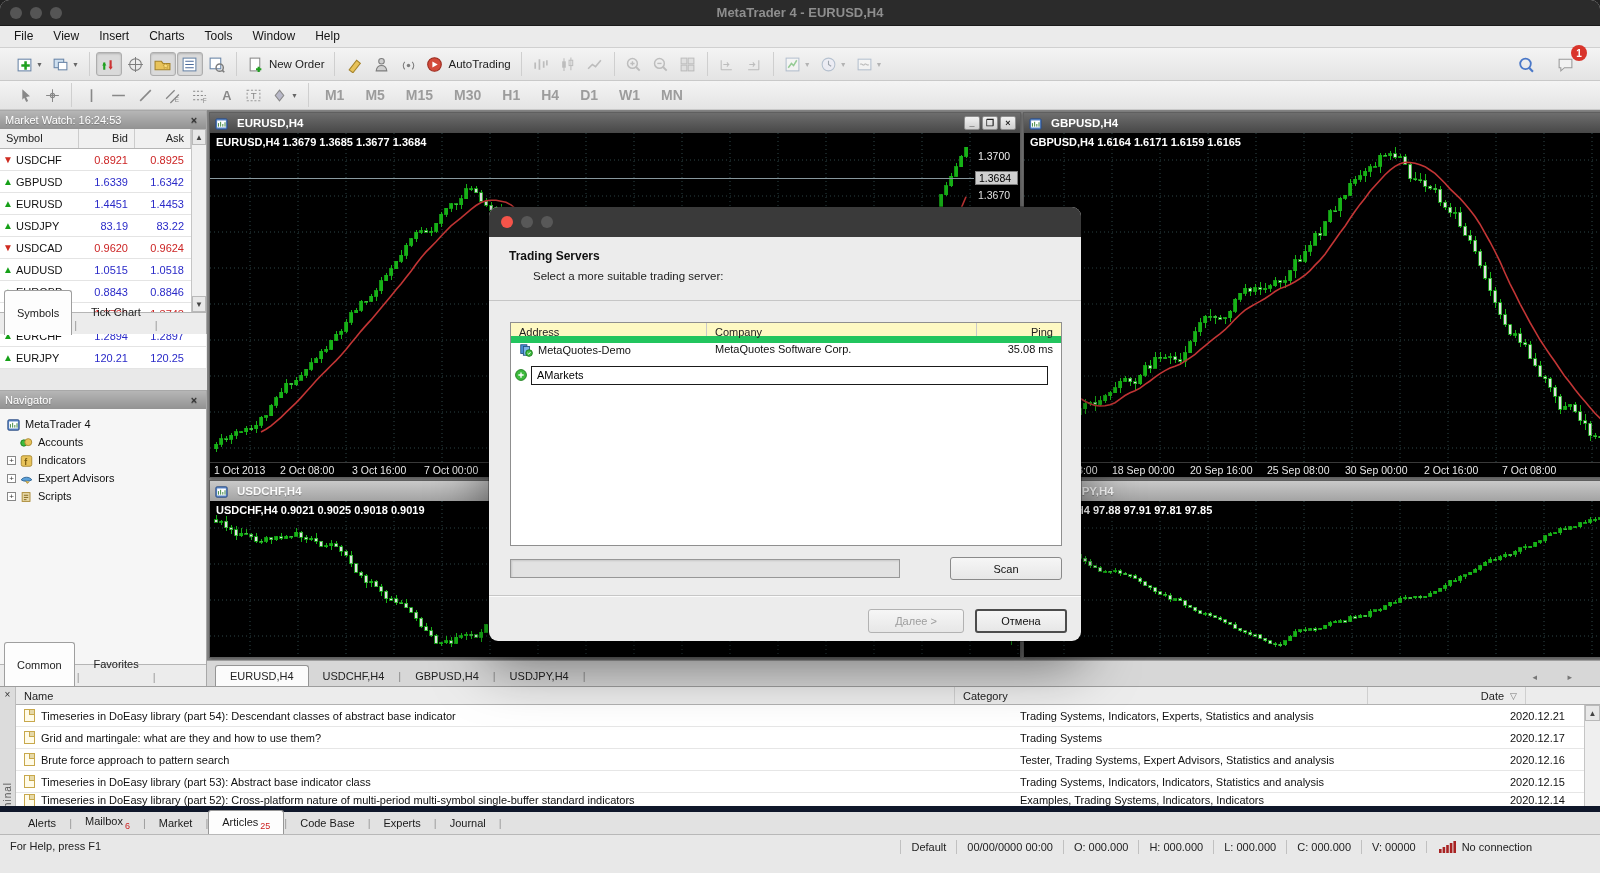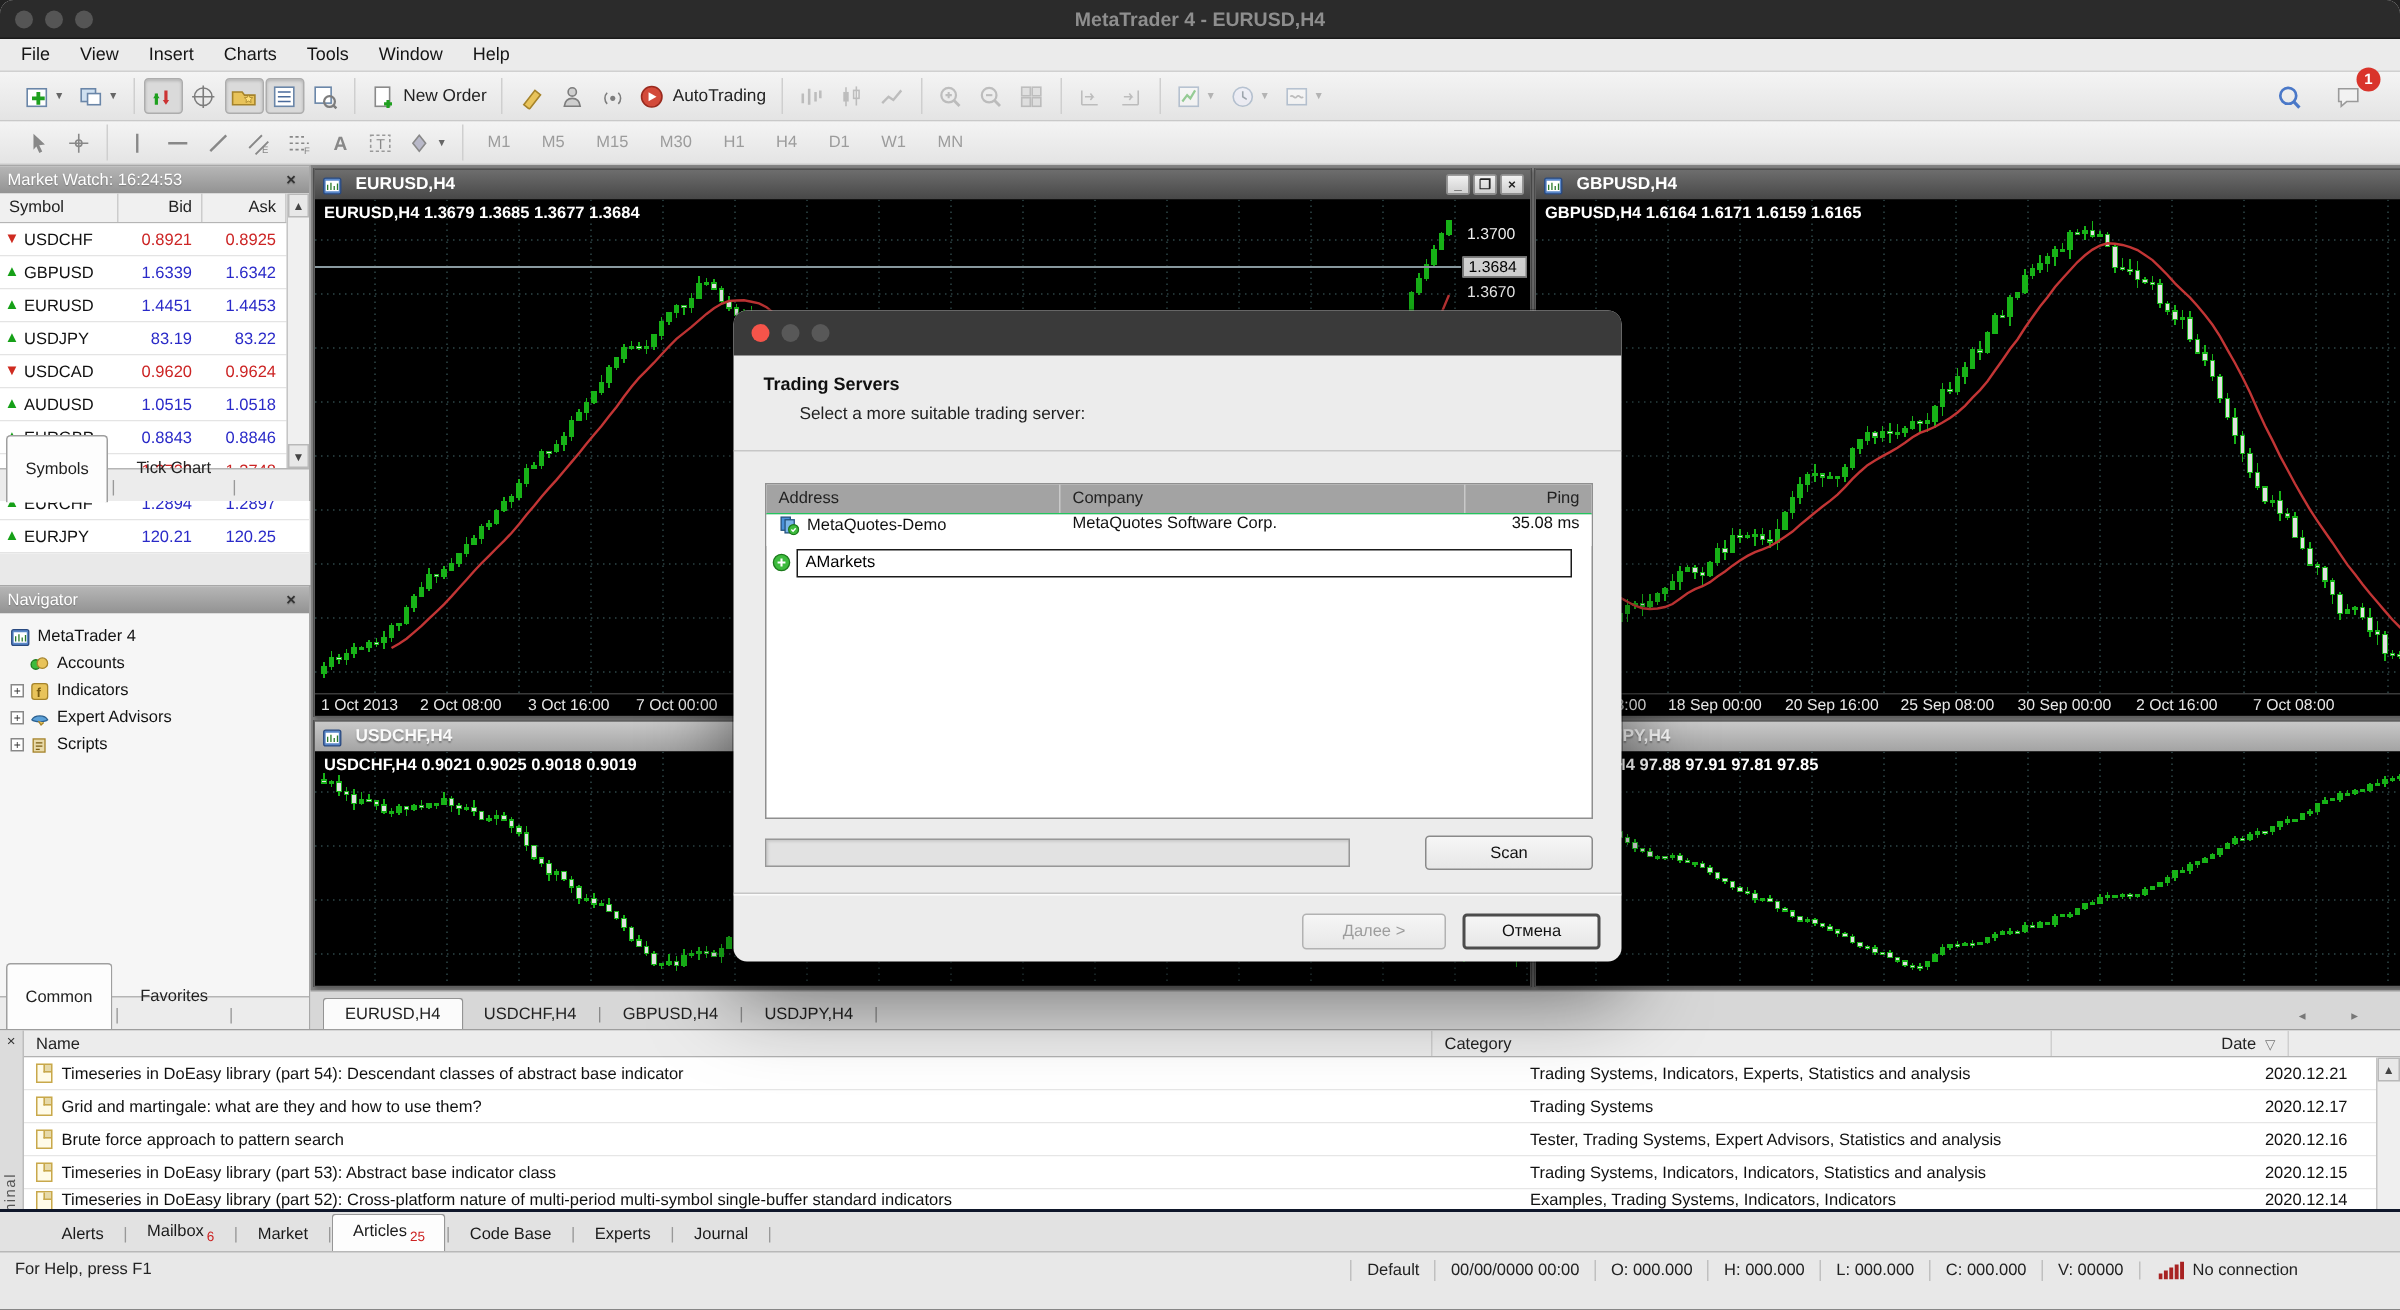--- a/index.html
+++ b/index.html
@@ -22,21 +22,21 @@
 .tb-group+.tb-group{border-left:1px solid #cfcfcf}
 .tbtn{height:24px;min-width:26px;padding:0 3px;display:flex;align-items:center;justify-content:center;border:1px solid transparent;border-radius:3px;color:#555;background:transparent}
 .tbtn.pressed{background:#dadada;border-color:#adadad;box-shadow:inset 0 1px 2px rgba(0,0,0,.18)}
 .tbtn.disabled{opacity:.42}
 .tbtn svg{width:17px;height:17px}
 .tbtn .lbl{margin-left:5px;font-size:11.5px;color:#222;white-space:nowrap}
 .dd-arrow{font-size:7px;color:#666;margin-left:3px}
 .tb-right{margin-left:auto;display:flex;align-items:center;gap:14px;padding-right:16px}
 .notif-wrap{position:relative}
 .badge{position:absolute;top:-7px;right:-9px;min-width:16px;height:16px;border-radius:9px;background:#d9342b;color:#fff;font-size:10px;font-weight:bold;display:flex;align-items:center;justify-content:center;padding:0 3px}
-.tf-item{padding:0 9px;color:#9c9c9c;font-weight:normal;font-size:11px}
+.tf-item{padding:0 9px;color:#9c9c9c;font-weight:bold;font-size:14px}
 
 .panel{position:absolute;left:0;width:207px;background:#f2f2f2;border-right:1px solid #a8a8a8;border-top:1px solid #a8a8a8}
 .panel-caption{height:18px;background:linear-gradient(#b6b6b6,#929292);color:#fff;font-size:11px;display:flex;align-items:center;padding:0 5px;text-shadow:0 1px 1px rgba(0,0,0,.25)}
 .caption-close{margin-left:auto;color:#333;font-size:11px;width:14px;text-align:center;font-weight:bold}
 #market-watch{top:110px;height:224px}
 .mw-header{display:flex;height:20px;background:#f0f0f0;border-bottom:1px solid #b5b5b5}
 .mw-header .hc{border-right:1px solid #cccccc;padding:3px 6px;color:#222}
 .mw-rows{position:relative;background:#fff}
 .mw-row{display:flex;align-items:center;height:22px;border-bottom:1px solid #e4e4e4;background:#fff}
 .mw-arrow{width:16px;text-align:center;font-size:10px}
@@ -90,39 +90,39 @@
 .term-row{display:flex;height:22px;border-bottom:1px solid #e6e6e6;background:#fff;align-items:center}
 .term-row.clipped{height:14px;overflow:hidden;border-bottom:none}
 .doc-ic{width:11px;height:13px;margin:0 6px 0 8px;background:#fffbe8;border:1px solid #c8a84b;position:relative;flex:none}
 .doc-ic:after{content:"";position:absolute;top:0;right:0;width:4px;height:4px;background:#e6d9a8;border-left:1px solid #c8a84b;border-bottom:1px solid #c8a84b}
 .tr-name{width:971px;white-space:nowrap;overflow:hidden}
 .tr-cat{width:413px;padding-left:8px;white-space:nowrap;overflow:hidden}
 .tr-date{width:140px;text-align:right}
 .term-scroll{position:absolute;right:0;top:18px;width:16px;bottom:0;background:#efefef;border-left:1px solid #c5c5c5}
 .term-scroll .scroll-btn{width:100%}
 
-.ttabs{position:absolute;left:0;right:0;top:806px;height:28px;background:#e2e2e2;border-top:2px solid #0f172a;display:flex;align-items:flex-end;padding-left:28px;font-size:11px}
+.ttabs{position:absolute;left:0;right:0;top:806px;height:28px;background:#e2e2e2;border-top:6px solid #0f172a;display:flex;align-items:center;padding-left:15px;font-size:11px}
 .ttab{padding:5px 13px;color:#1a1a1a;position:relative}
 .ttab.active{background:#fdfdfd;border:1px solid #979797;border-bottom:none;border-radius:3px 3px 0 0}
 .ttab-sep{color:#999;padding:5px 0}
 .ttab .tbadge{color:#cc2222;font-size:9px;vertical-align:sub;margin-left:2px}
 
 .statusbar{position:absolute;left:0;right:0;top:834px;height:39px;background:#e8e8e8;border-top:1px solid #b8b8b8;display:flex;align-items:flex-start;padding:5px 10px 0 10px;color:#222}
 .sb-fields{margin-left:auto;display:flex;align-items:center;margin-right:58px}
 .sb-field{padding:1px 10px;border-left:1px solid #c0c0c0;white-space:nowrap}
 .sb-conn{display:flex;align-items:center;gap:5px;padding-left:12px;border-left:1px solid #c0c0c0}
 
 .dialog{position:absolute;left:489px;top:207px;width:592px;height:434px;z-index:60;border-radius:9px;box-shadow:0 22px 55px rgba(0,0,0,.5),0 0 0 1px rgba(0,0,0,.3);background:#ececec;overflow:hidden}
 .dlg-titlebar{height:30px;background:#3a3a3a;display:flex;align-items:center;padding-left:12px;gap:8px}
 .dlg-light{width:12px;height:12px;border-radius:50%}
 .dlg-header{padding:12px 20px 8px 20px;border-bottom:1px solid #c6c6c6;height:64px}
 .dlg-title{font-weight:bold;font-size:12px;color:#101010}
 .dlg-sub{margin:7px 0 0 24px;font-size:11.5px;color:#222}
 .srv-table{position:absolute;left:21px;top:115px;width:552px;height:224px;border:1px solid #8f8f8f;background:#fff}
-.srv-head{display:flex;height:20px;background:#a3a3a3;border-bottom:1px solid #22c55e;color:#222}
+.srv-head{display:flex;height:20px;background:#fef9c3;border-bottom:7px solid #22c55e;color:#222}
 .srv-head .hc{padding:3px 8px;border-right:1px solid #c9c9c9}
 .sc-addr{width:196px}.sc-comp{width:270px}.sc-ping{width:84px;text-align:right;border-right:none!important}
 .srv-row{display:flex;height:21px;align-items:flex-start;background:#fff}
 .srv-cell{padding:0 8px;display:flex;align-items:center;gap:5px}
 .srv-edit-row{display:flex;align-items:center;height:22px;padding-left:3px;gap:3px}
 .srv-input{flex:1;margin-right:13px;height:19px;border:1px solid #1a1a1a;background:#fff;font-size:11px;padding:2px 5px;font-family:"Liberation Sans",sans-serif}
 .dlg-progress{position:absolute;left:21px;top:352px;width:390px;height:19px;border:1px solid #979797;background:#e2e2e2;box-shadow:inset 1px 1px 2px rgba(0,0,0,.12)}
 .btn{background:linear-gradient(#f6f6f6,#e7e7e7);border:1px solid #8a8a8a;border-radius:3px;font-size:11px;color:#111;text-align:center;font-family:"Liberation Sans",sans-serif}
 .scan-btn{position:absolute;right:19px;top:350px;width:112px;height:23px}
 .dlg-bottom-sep{position:absolute;left:0;right:0;top:388px;border-top:1px solid #c6c6c6;border-bottom:1px solid #fbfbfb}

